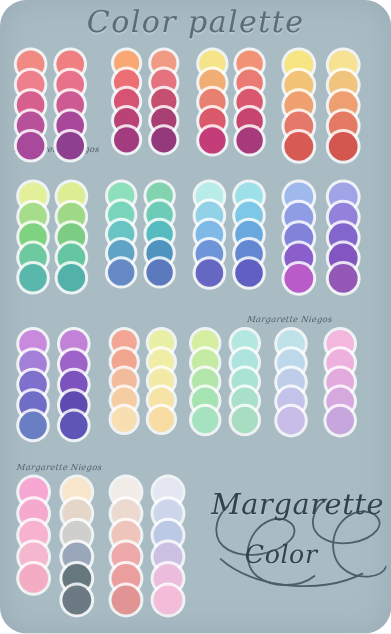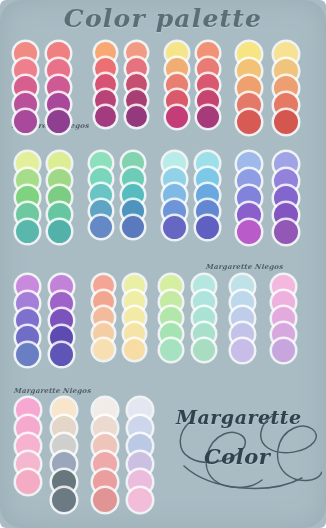--- a/index.html
+++ b/index.html
@@ -3,23 +3,22 @@
 <meta charset="utf-8">
 <style>
   html,body{margin:0;padding:0;background:#ffffff;}
   body{width:326px;height:528px;overflow:hidden;
        font-family:"DejaVu Serif", serif;}
   #card{
     position:relative;
     width:326px;height:528px;
     box-sizing:border-box;
     background:#a9bcc4;
-    border-radius:6px;
+    border-radius:22px;
     overflow:hidden;
-    font-weight:bold;
   }
   #card::after{
     content:"";position:absolute;inset:0;border-radius:22px;
     box-shadow:inset 0 0 26px rgba(120,140,150,.35);
     pointer-events:none;
   }
   .title{
     position:absolute;left:0;right:0;top:4px;
     text-align:center;
     font-family:"DejaVu Serif", serif;
@@ -52,21 +51,21 @@
   .bigsig{
     position:absolute;
     color:#31424c;
   }
   .bigsig .l1,.bigsig .l2{
     font-family:"DejaVu Serif", serif;
     font-style:italic;
     white-space:nowrap;
     text-shadow:0 1px 1px rgba(255,255,255,.2);
   }
-  .bigsig .l1{font-size:19px;letter-spacing:.5px;}
+  .bigsig .l1{font-size:24px;letter-spacing:.5px;}
   .bigsig .l2{font-size:21px;letter-spacing:.5px;margin-left:28px;margin-top:16px;}
   .flourish{position:absolute;left:0;top:0;pointer-events:none;}
 </style>
 </head>
 <body>
 
 <div id="card" style="background: rgb(169, 188, 196); width: 326px; height: 528px;">
 
   <div class="title" style="color: rgb(93, 109, 118);">Color palette</div>
 

